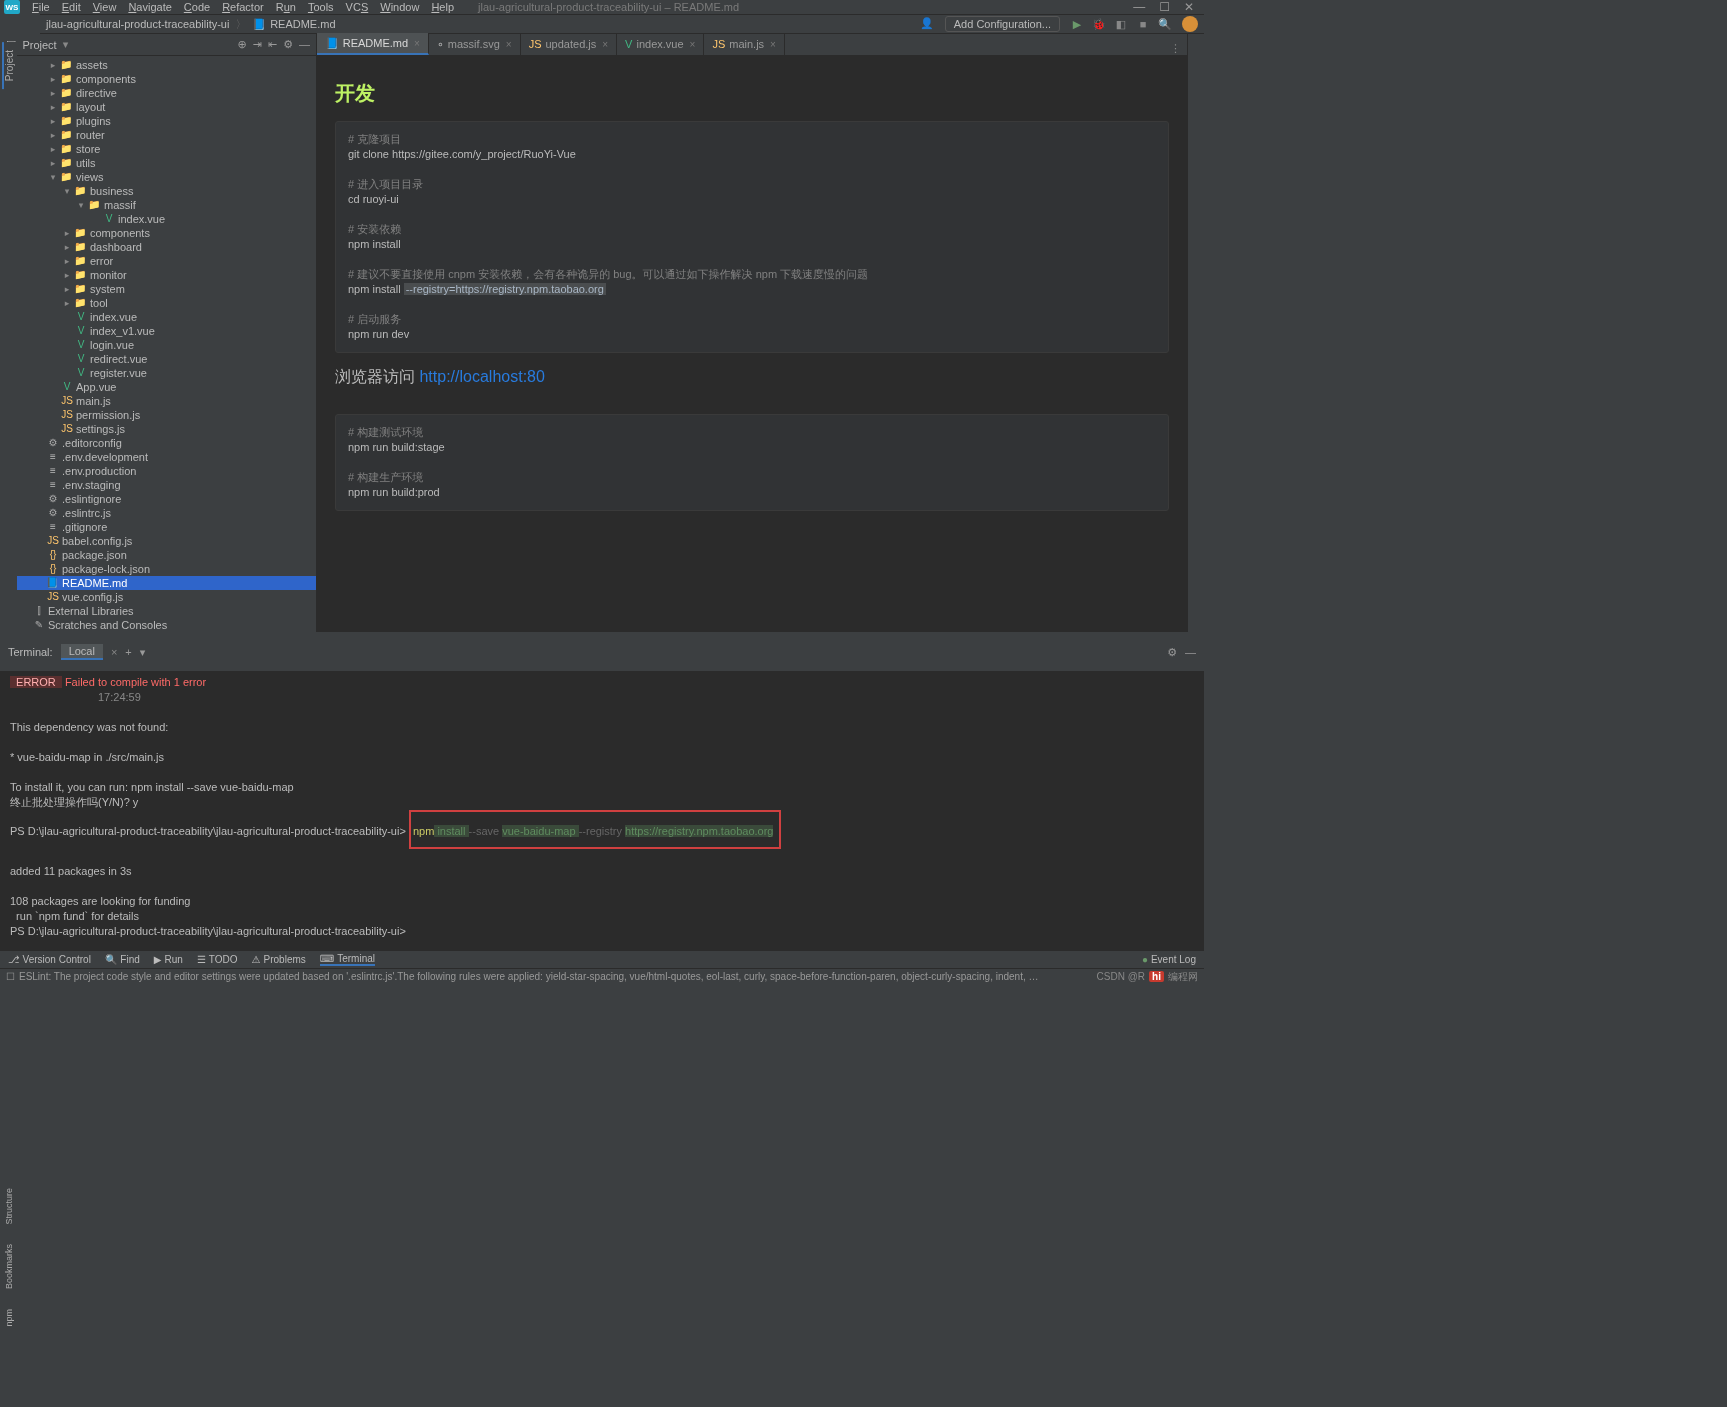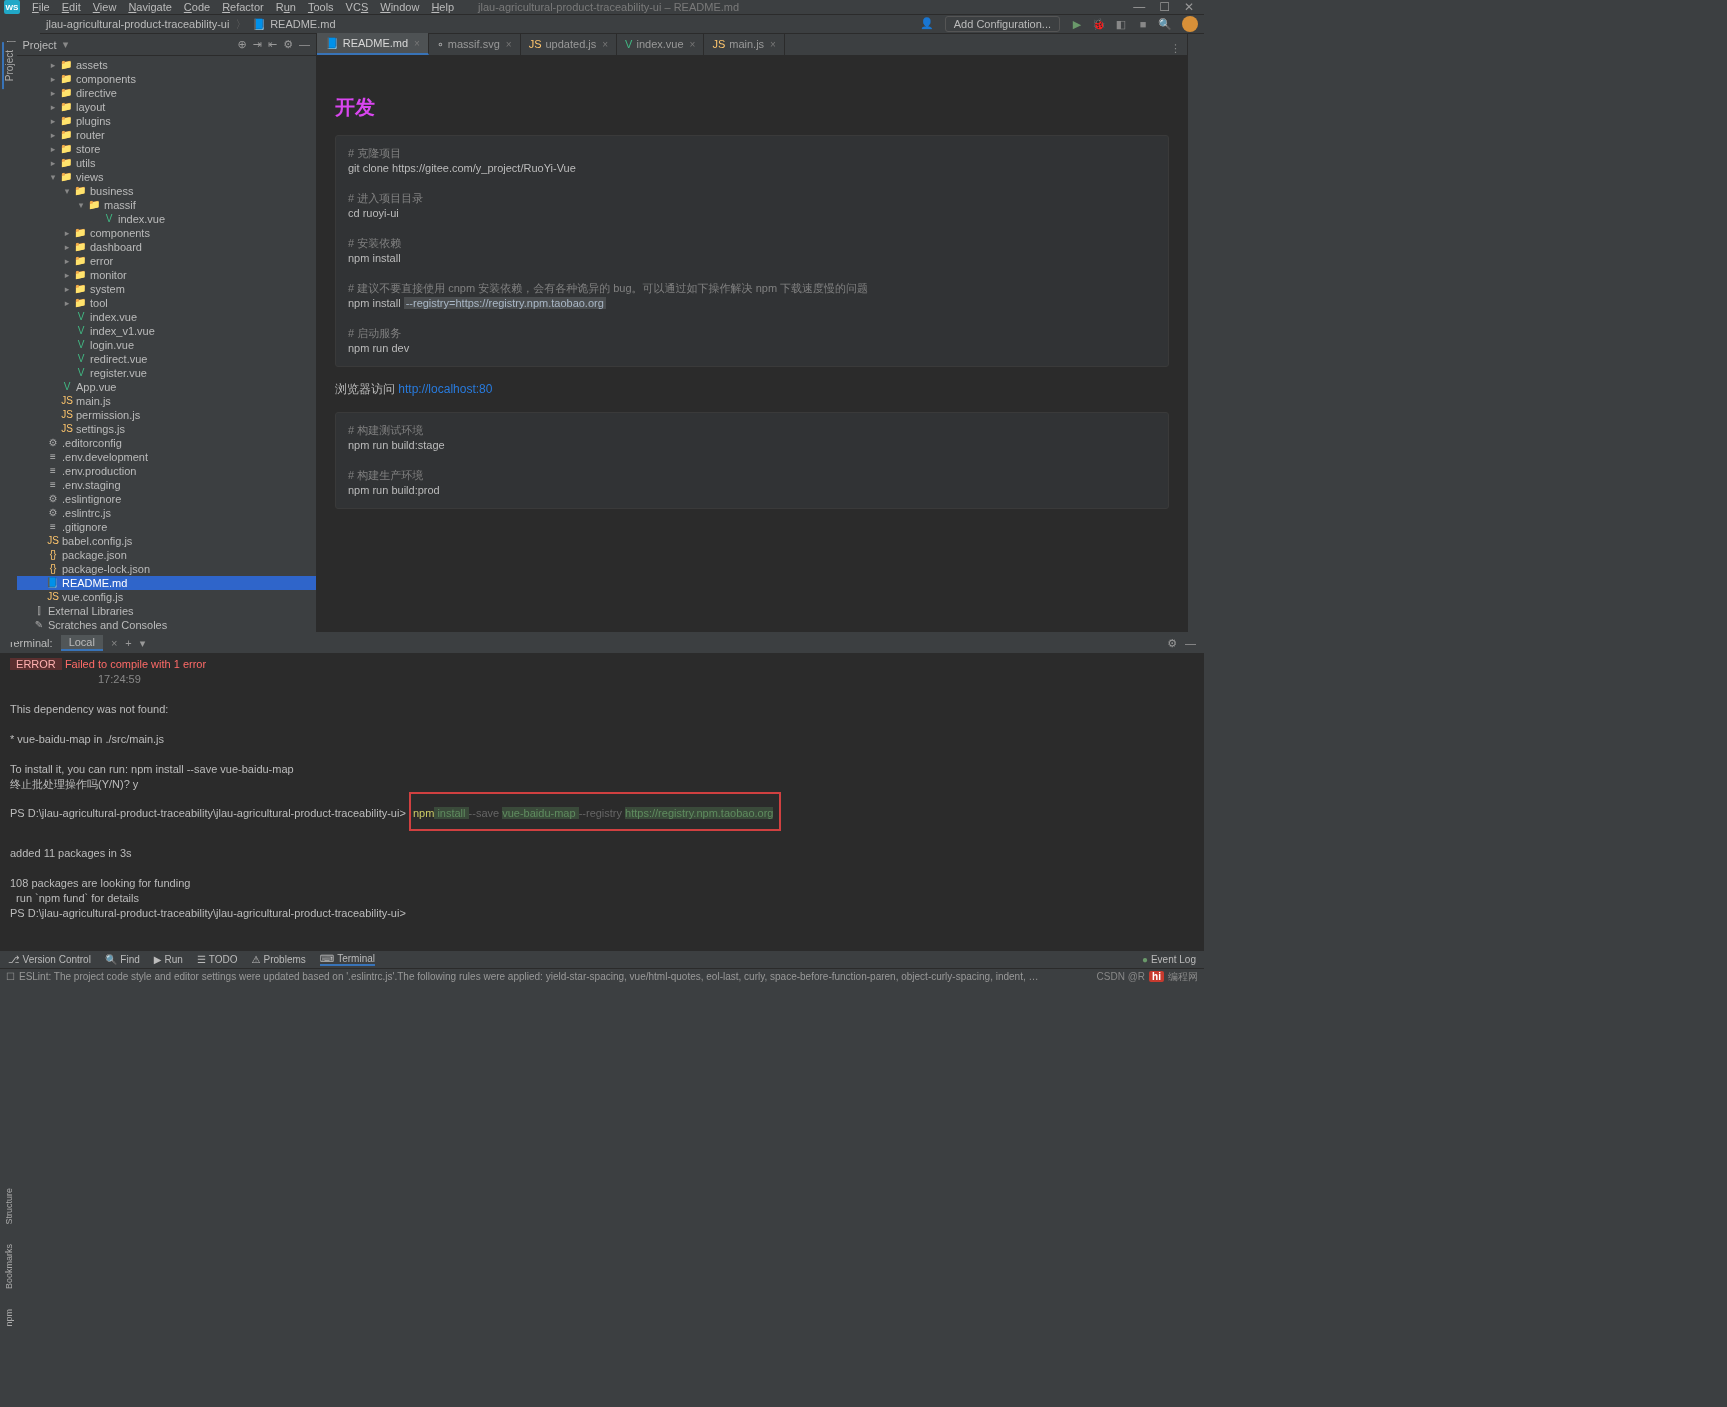--- a/index.html
+++ b/index.html
@@ -48,31 +48,31 @@
 .txt { color:#bbbbbb; }
 
 
 .editor { grid-column: 3; grid-row: 1; display: flex; flex-direction: column; background: #2b2b2b; }
 .tabsrow { height: 22px; display: flex; align-items: flex-end; background: #3c3f41; border-bottom: 1px solid #2b2b2b; }
 .etab { height: 22px; display: flex; align-items: center; gap: 4px; padding: 0 8px; color: #999; font-size: 11px; border-right: 1px solid #2b2b2b; cursor:pointer; }
 .etab.active { background: #4e5254; color: #d8d8d8; border-bottom: 2px solid #3873b8; height: 22px; }
 .etab .close { color: #777; font-size: 10px; margin-left: 2px; }
 .tabsrow .end { margin-left:auto; padding-right:6px; color:#888;}
 .econtent { flex: 1; overflow: auto; padding: 14px 18px; color: #bababa; font-size: 12px; }
-.econtent h2 { color: #d946ef; font-size: 20px; font-weight: bold; margin: 24px 0 14px; }
+.econtent h2 { color: #bef264; font-size: 20px; font-weight: bold; margin: 10px 0 14px; }
 .codeblk { background: #313335; border: 1px solid #3a3a3a; border-radius: 3px; padding: 10px 12px; font-family: Consolas, monospace; font-size: 11px; line-height: 15px; color: #a9b7c6; white-space: pre; margin-bottom: 14px; }
 .codeblk .cmt { color: #808080; }
 .codeblk .cmd { color: #bbbbbb; }
 .codeblk .hl { background: #4a4d4f; padding: 0 2px; }
 .linktxt { color: #287bde; }
-.plain { color:#bbb; font-size:12px; margin-bottom:14px;}
+.plain { color:#bbb; font-size:16px; margin-bottom:26px;}
 
 
 .terminal { grid-column: 1 / span 4; grid-row: 2; display: flex; flex-direction: column; background: #2b2b2b; border-top: 1px solid #3c3f41; }
-.termhdr { height: 20px; background: #3c3f41; display: flex; align-items: center; padding: 0 8px; gap: 8px; font-size: 11px; color: #bbb; }
+.termhdr { height: 38px; background: #3c3f41; display: flex; align-items: center; padding: 0 8px; gap: 8px; font-size: 11px; color: #bbb; }
 .termhdr .ttab { background:#515658; padding:1px 8px; border-bottom:2px solid #3873b8;}
 .termhdr .ticons { margin-left:auto; display:flex; gap:8px; color:#999;}
 .termhdr .ticons span{cursor:pointer;}
 .termbody { flex: 1; padding: 4px 10px; font-family: Consolas, monospace; font-size: 11px; line-height: 15px; color: #bcbcbc; white-space: pre; overflow:auto; }
 .termbody .err { color: #ff6b68; }
 .termbody .errbg { background:#5a2f2f; color:#ffb0b0; padding:0 3px;}
 .termbody .time { color: #888; }
 .termbody .redbox { border: 2px solid #d04040; display: inline-block; padding: 12px 6px 8px 2px; }
 .termbody .yel { color: #cccc66; }
 .termbody .grn { color: #5f8c5f; background:#3a4a3a; }

